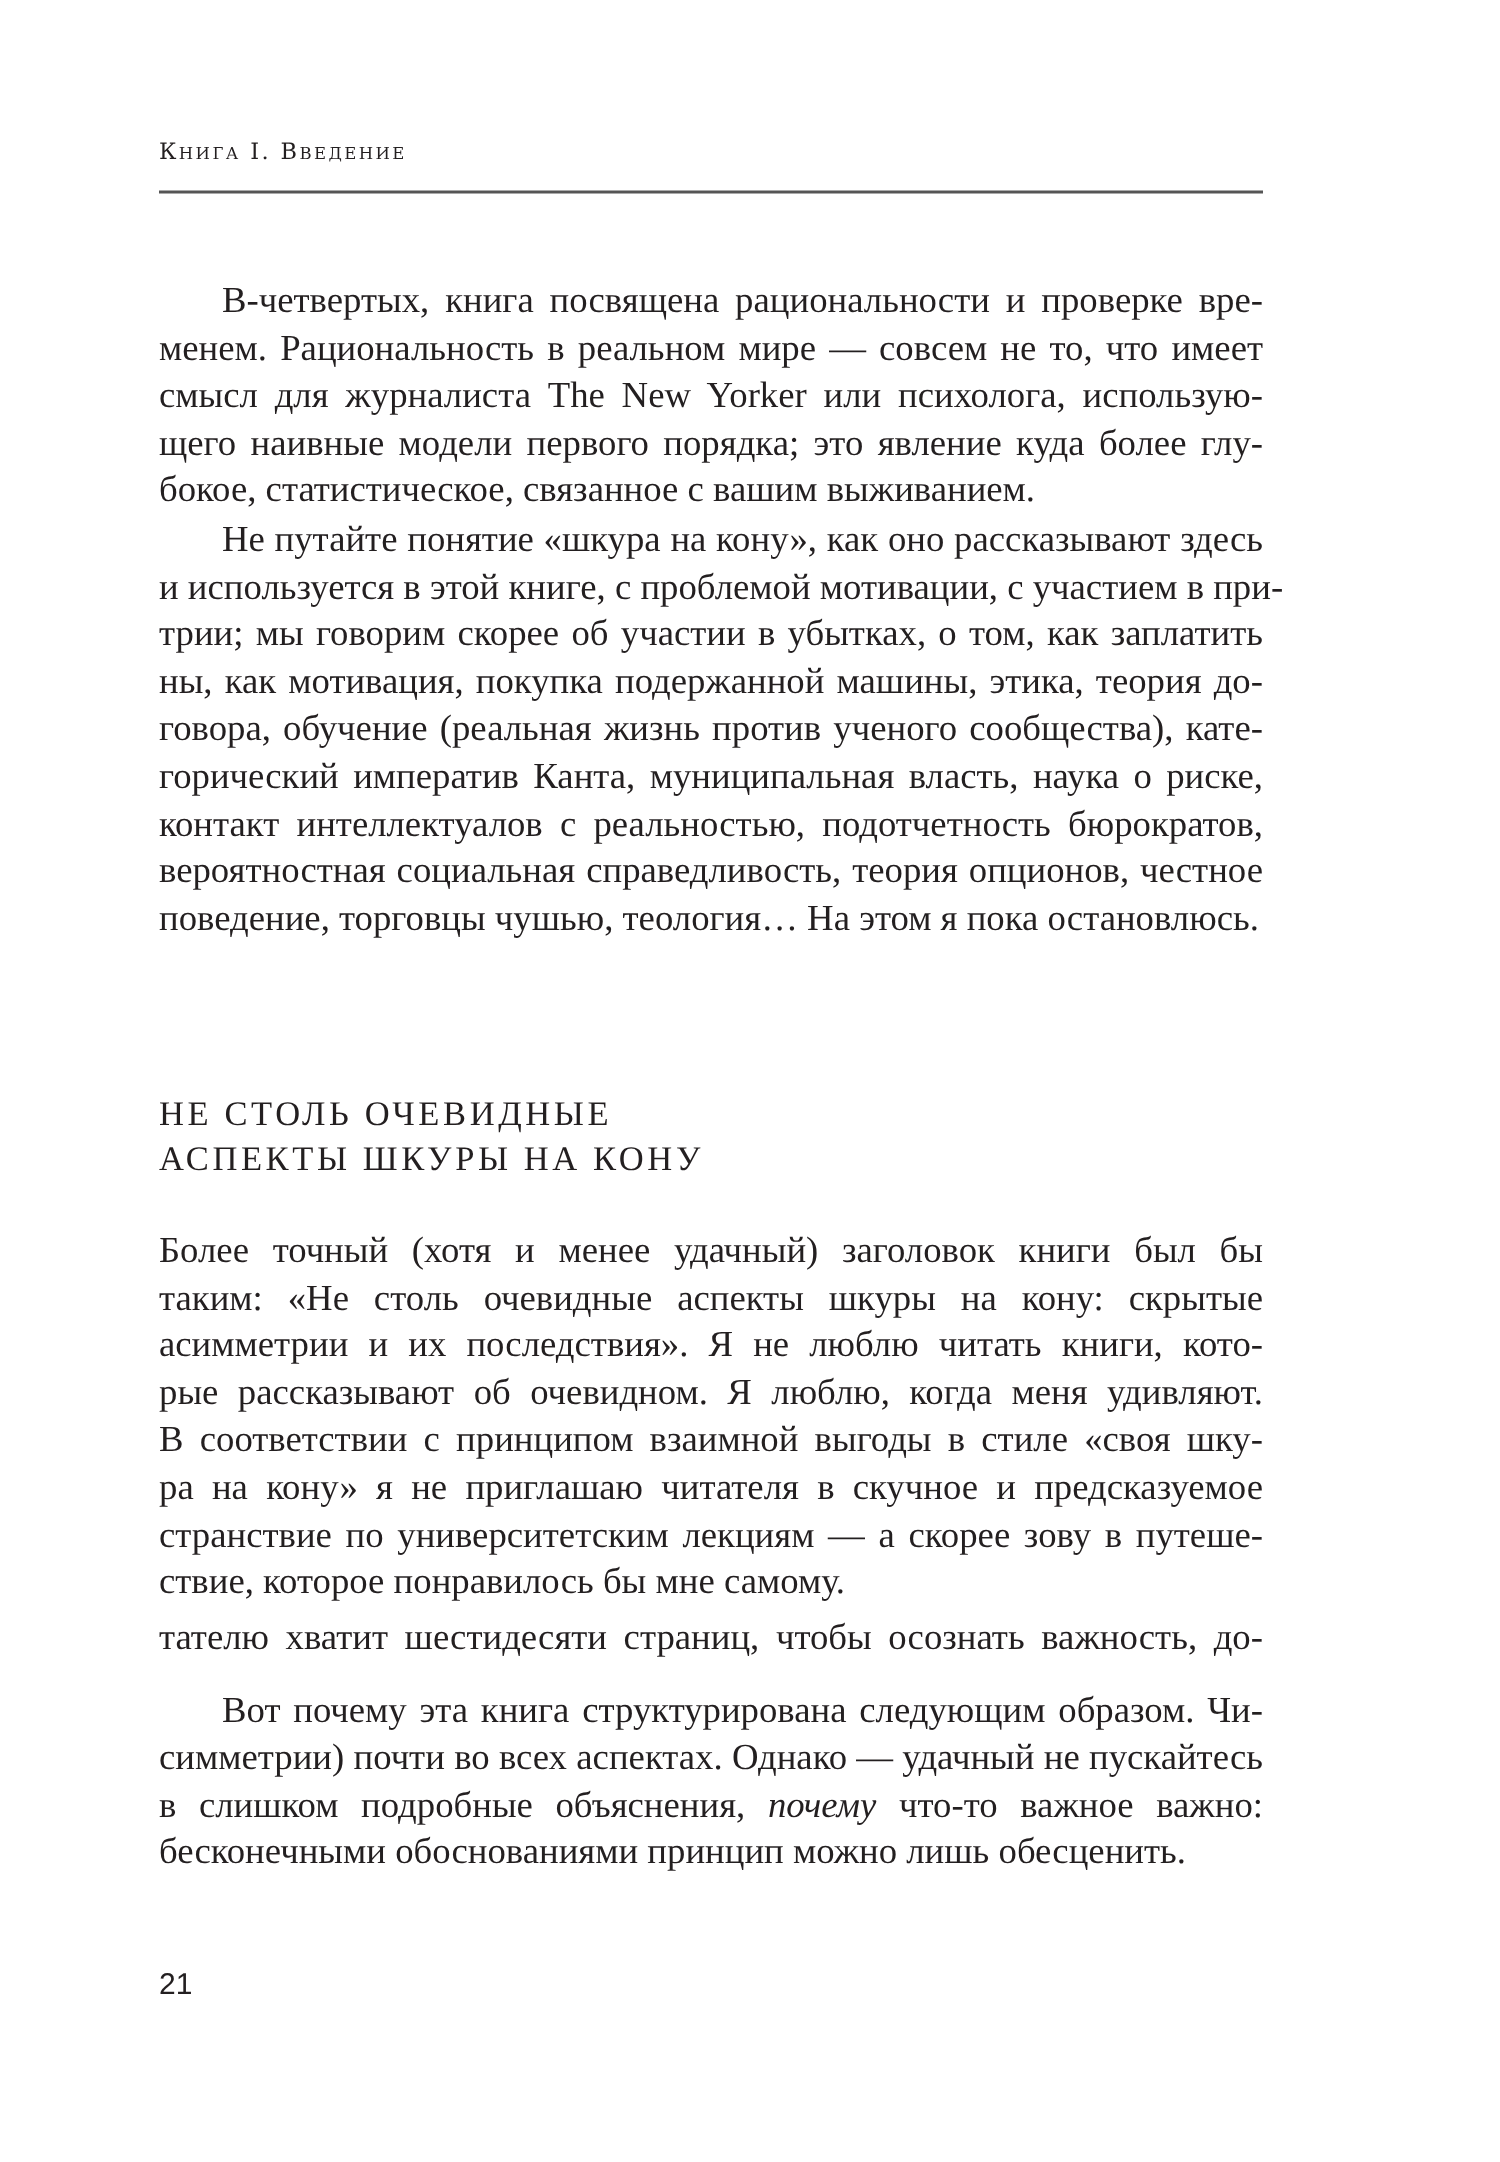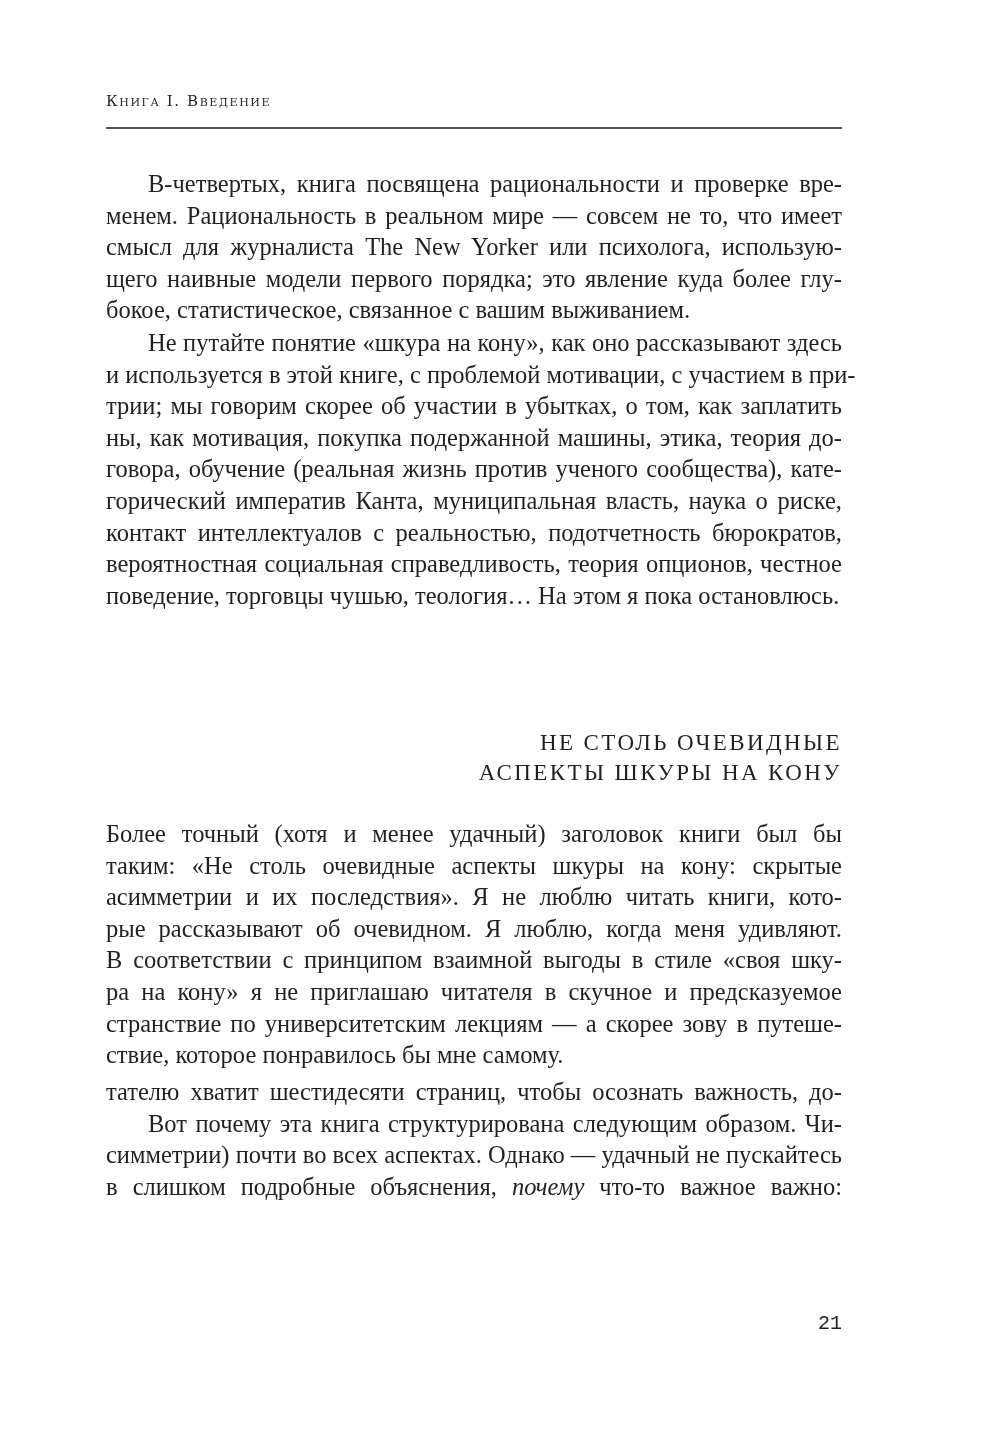--- a/index.html
+++ b/index.html
@@ -10,34 +10,34 @@
     text-align: left; font-family: "DejaVu Serif", serif;
     font-size: 15px; letter-spacing: 1.6px; font-variant: small-caps; color: #231f20;
   }
   .head-rule { position: absolute; left: 106px; width: 736px; top: 127px; height: 0; border-top: 2px solid #555; }
   .body-text {
     position: absolute; left: 106px; width: 736px;
     font-family: "Liberation Serif", serif; font-size: 24.5px; line-height: 31.6px;
   }
   .line { display: block; text-align: justify; text-align-last: justify; white-space: nowrap; height: 31.6px; overflow: visible; }
   .line.last { text-align-last: left; }
-  .line.indent { text-indent: 42px; }
+  .line.indent { text-indent: 42px; margin-top: 17px; }
   .para1 { top: 168px; }
   .para2 { top: 327px; }
   .section-heading {
     position: absolute; left: 106px; width: 736px; top: 728px;
-    text-align: right; font-family: "Liberation Serif", serif;
+    text-align: left; font-family: "Liberation Serif", serif;
     font-size: 23px; line-height: 30px; letter-spacing: 2.4px; color: #231f20;
   }
   .para3 { top: 818px; }
   .para4 { top: 1076px; }
   em { }
   .page-number {
     position: absolute; left: 106px; width: 736px; top: 1312px;
-    text-align: right; font-family: Liberation Mono, monospace; font-size: 20px;
+    text-align: left; font-family: Liberation Sans, sans-serif; font-size: 20px;
   }
 </style>
 </head>
 <body>
 
 <div class="page">
   <div class="running-head">Книга I. Введение</div>
   <div class="head-rule"></div>
 
   <div class="body-text para1">
@@ -72,16 +72,17 @@
       <span class="line">В соответствии с принципом взаимной выгоды в стиле «своя шку-</span>
       <span class="line">ра на кону» я не приглашаю читателя в скучное и предсказуемое</span>
       <span class="line">странствие по университетским лекциям — а скорее зову в путеше-</span>
       <span class="line last">ствие, которое понравилось бы мне самому.</span>
     </div>
   <div class="body-text para4">
       <span class="line">тателю хватит шестидесяти страниц, чтобы осознать важность, до-</span>
       <span class="line indent">Вот почему эта книга структурирована следующим образом. Чи-</span>
       <span class="line">симметрии) почти во всех аспектах. Однако — удачный не пускайтесь</span>
       <span class="line">в слишком подробные объяснения, <em>почему</em> что-то важное важно:</span>
+      <span class="line last">бесконечными обоснованиями принцип можно лишь обесценить.</span>
     </div>
 
   <div class="page-number">21</div>
 </div>
 
 </body></html>

